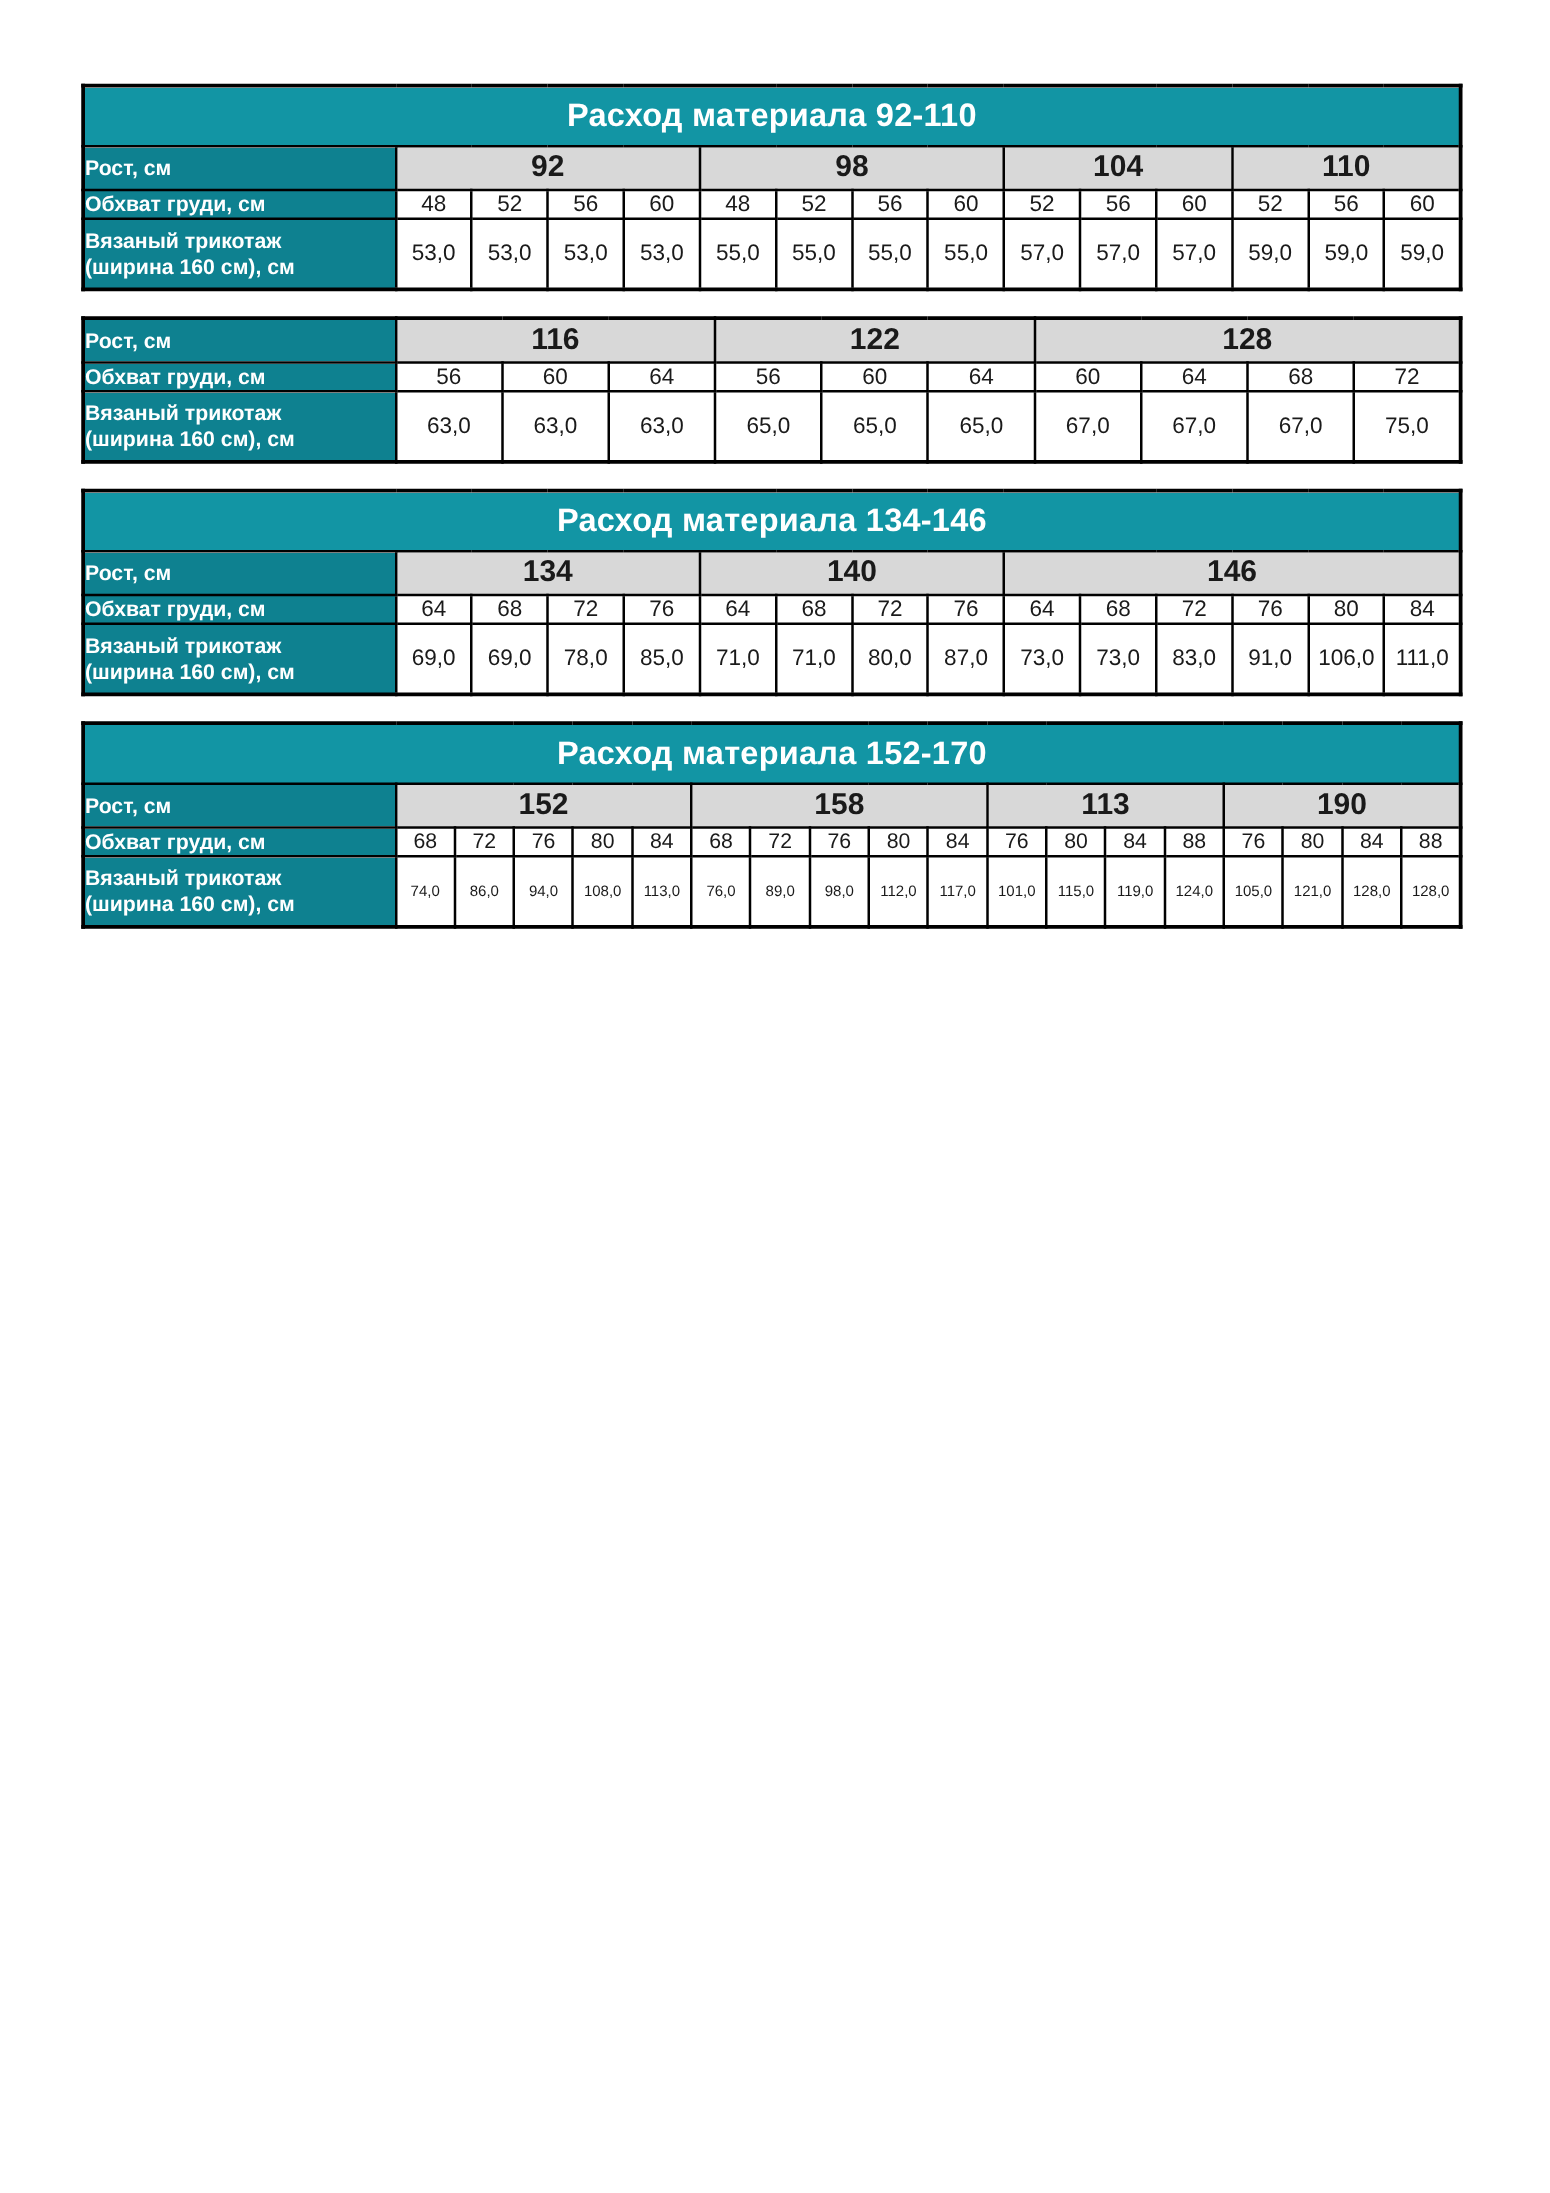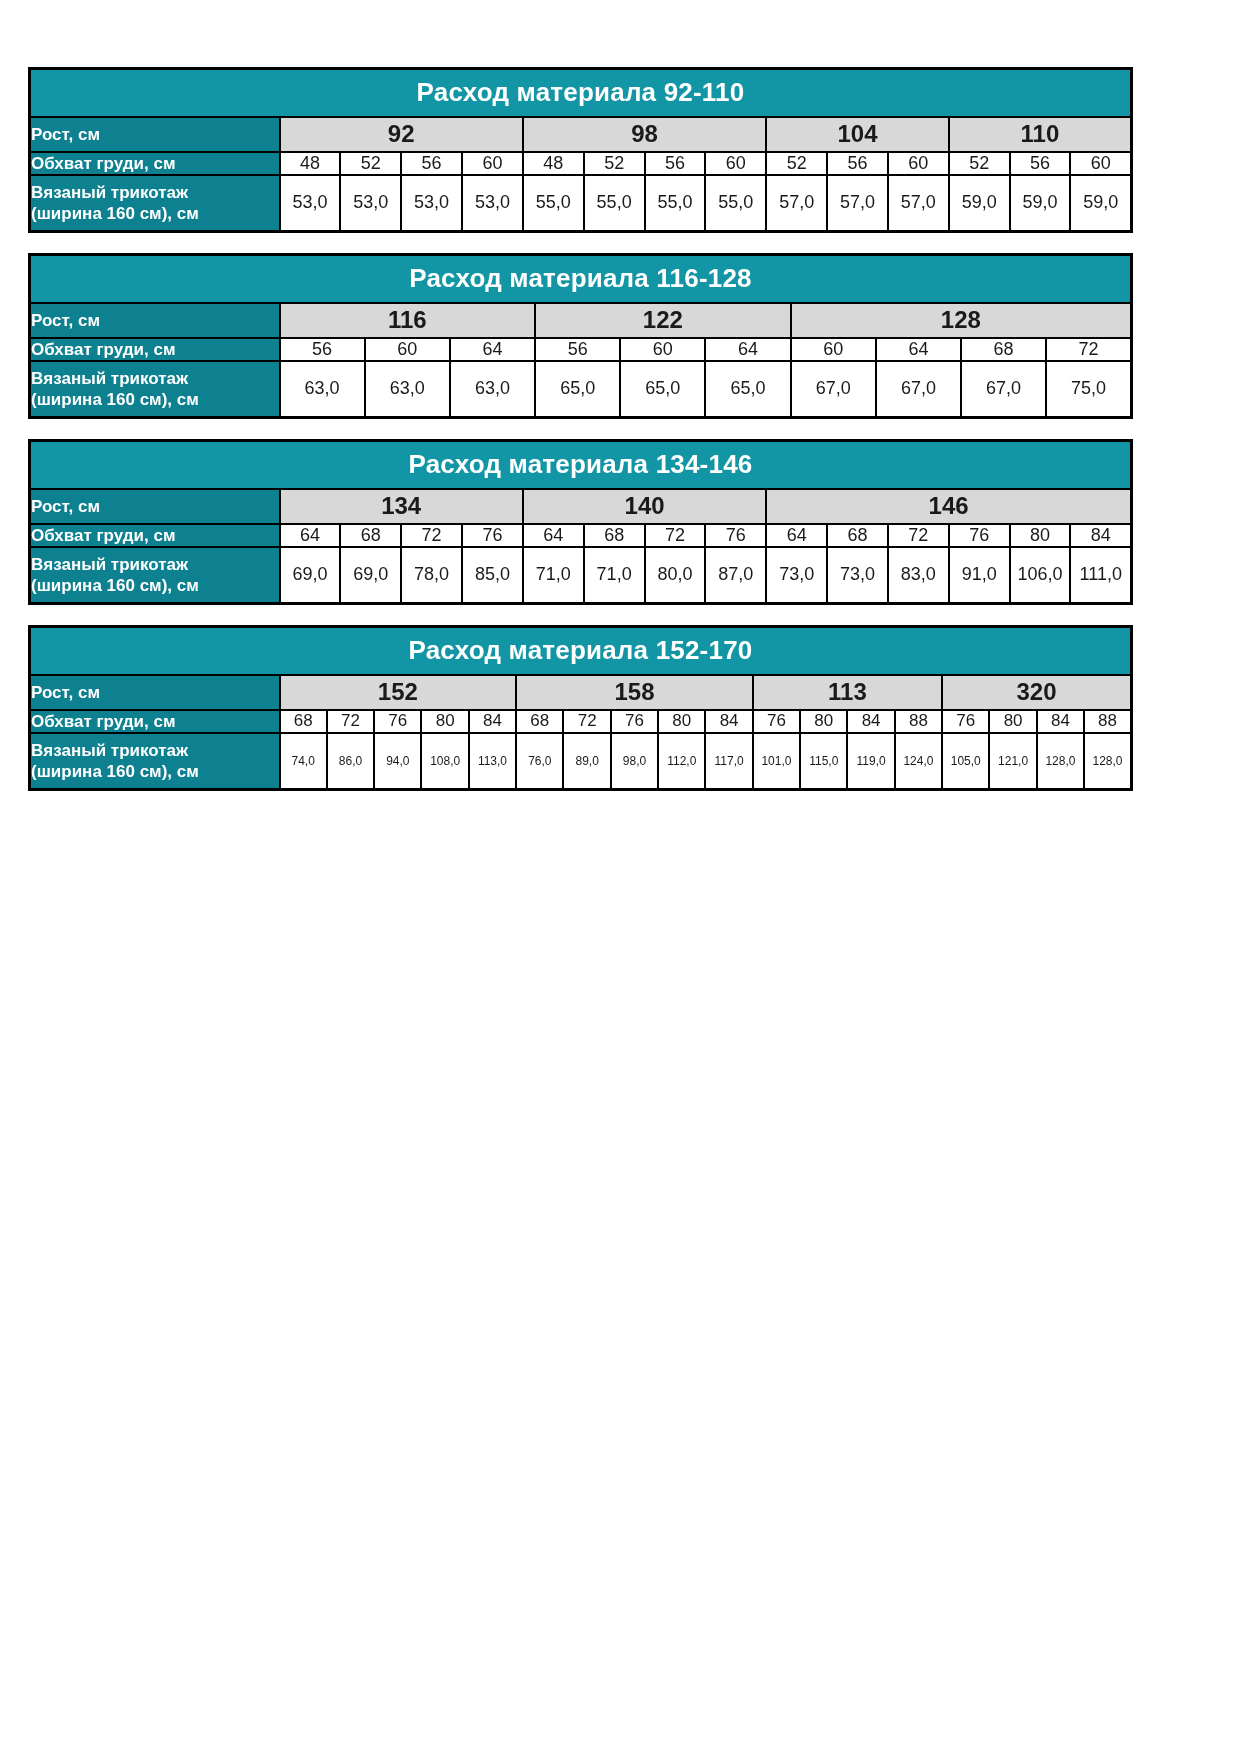--- a/index.html
+++ b/index.html
@@ -8,21 +8,21 @@
     padding: 0;
     background: #ffffff;
     font-family: "Liberation Sans", sans-serif;
   }
   body {
     width: 1240px;
     height: 1754px;
     overflow: hidden;
   }
   .page {
-    padding: 67px 0 0 28px;
+    padding: 67px 0 0 65px;
   }
   table.mat-table {
     border-collapse: collapse;
     table-layout: fixed;
     width: 1105px;
     margin: 0 0 20px 0;
     border: 3px solid #000;
   }
   table.mat-table col.label-col { width: 250px; }
   .mat-table th, .mat-table td {
@@ -149,23 +149,20 @@
           <col>
           <col>
           <col>
           <col>
           <col>
           <col>
           <col>
           <col>
         </colgroup>
         <tbody>
-          <tr>
-            <th class="title-cell" colspan="11">Расход материала 116-128</th>
-          </tr>
           <tr class="row-height">
             <th class="label-cell">Рост, см</th>
             <th class="height-cell" colspan="3">116</th>
             <th class="height-cell" colspan="3">122</th>
             <th class="height-cell" colspan="4">128</th>
           </tr>
           <tr class="row-chest">
             <th class="label-cell">Обхват груди, см</th>
             <td class="data-cell">56</td>
             <td class="data-cell">60</td>
@@ -287,21 +284,21 @@
         </colgroup>
         <tbody>
           <tr>
             <th class="title-cell" colspan="19">Расход материала 152-170</th>
           </tr>
           <tr class="row-height">
             <th class="label-cell">Рост, см</th>
             <th class="height-cell" colspan="5">152</th>
             <th class="height-cell" colspan="5">158</th>
             <th class="height-cell" colspan="4">113</th>
-            <th class="height-cell" colspan="4">320</th>
+            <th class="height-cell" colspan="4">190</th>
           </tr>
           <tr class="row-chest">
             <th class="label-cell">Обхват груди, см</th>
             <td class="data-cell">68</td>
             <td class="data-cell">72</td>
             <td class="data-cell">76</td>
             <td class="data-cell">80</td>
             <td class="data-cell">84</td>
             <td class="data-cell">68</td>
             <td class="data-cell">72</td>

